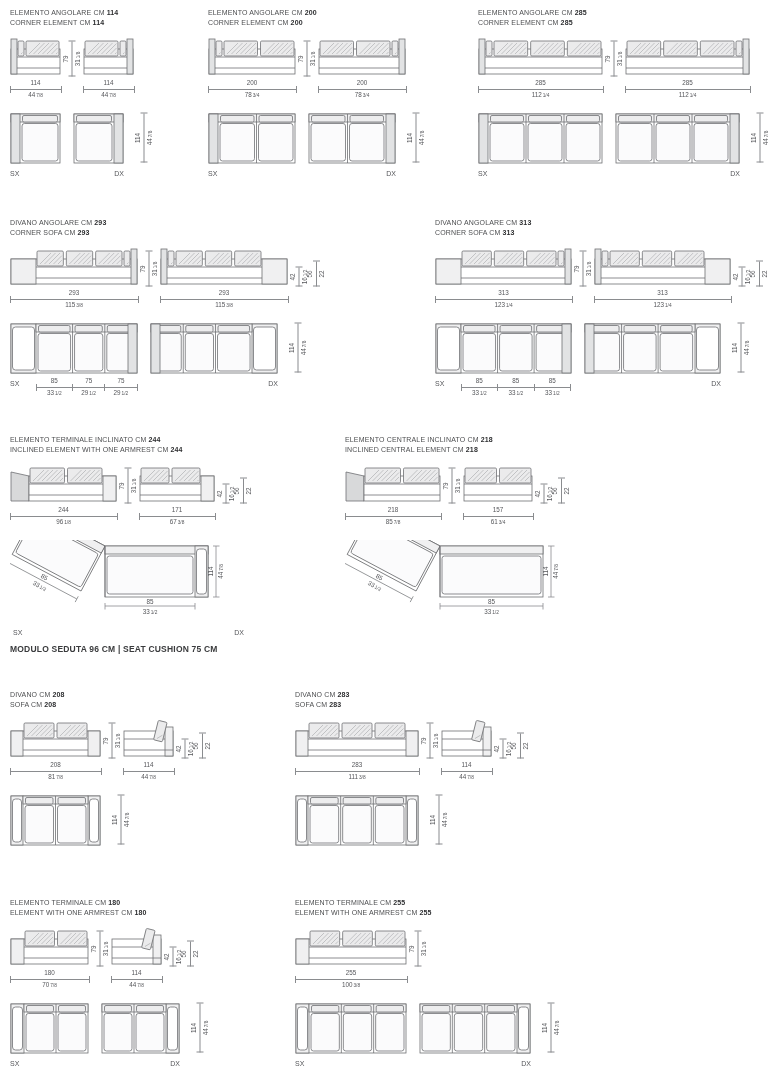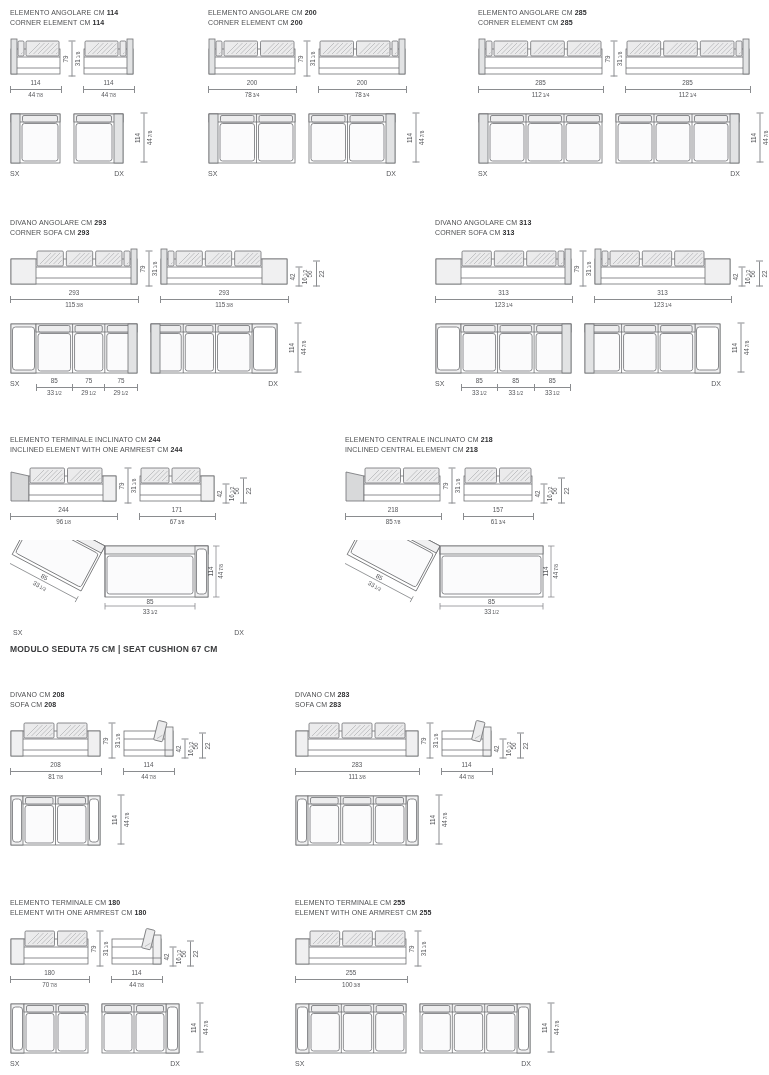--- a/index.html
+++ b/index.html
@@ -1367,14 +1367,14 @@
           <div class="vdim" style="width: 16px; height: 49px;">
             <div class="hdim" style="width: 49px;">
               <div class="hd-cm">114</div>
               <div class="hd-line"></div>
               <div class="hd-in">44<span class="fr"> 7/8</span></div>
             </div>
           </div>
         </div>
       </div>
     </div>
-  <div class="gheader" style="left:10px;top:644px;">MODULO SEDUTA 75 CM | SEAT CUSHION 67 CM</div>
+  <div class="gheader" style="left:10px;top:644px;">MODULO SEDUTA 96 CM | SEAT CUSHION 75 CM</div>
 </div>
 
 </body></html>

